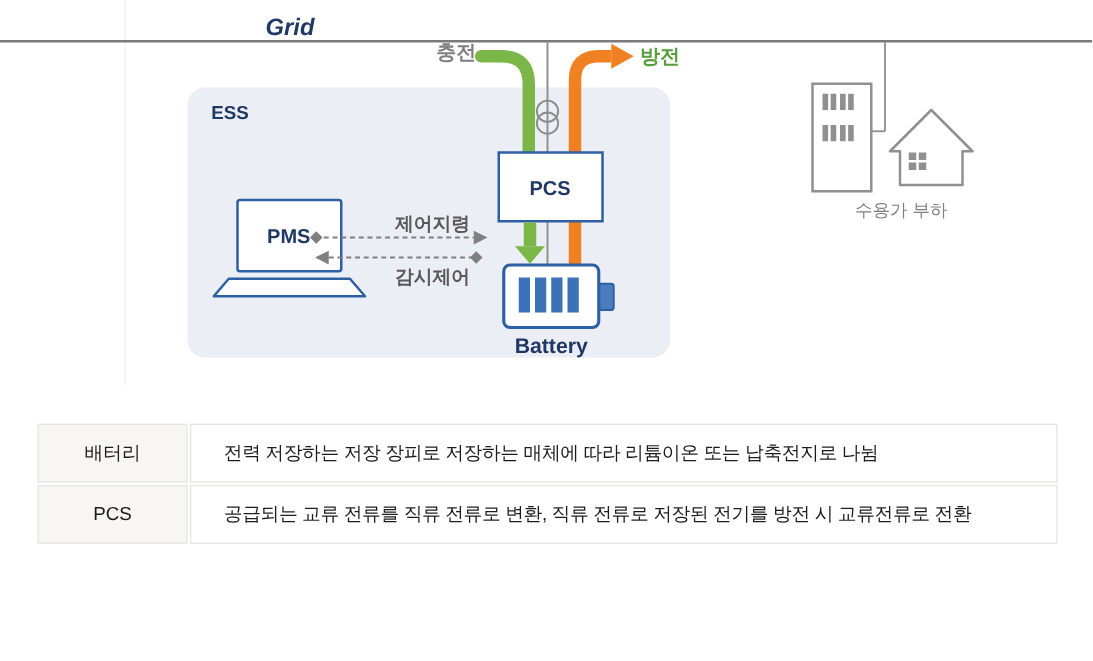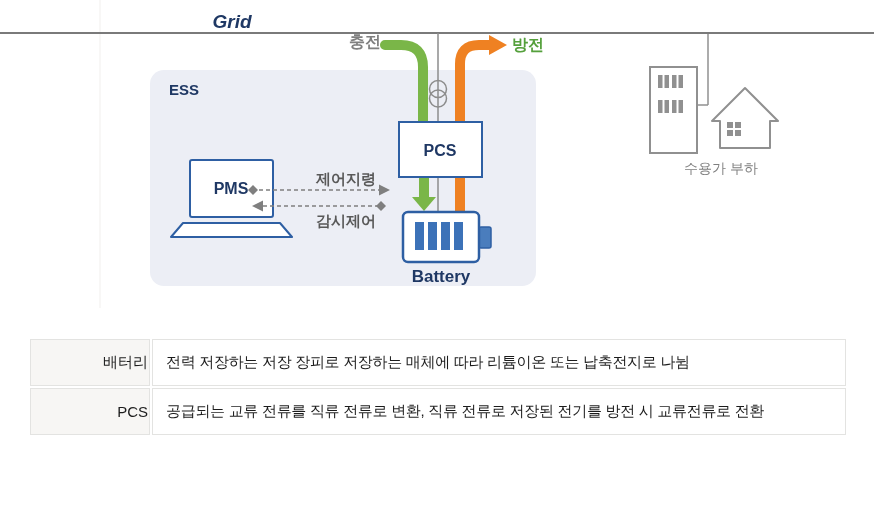--- a/index.html
+++ b/index.html
@@ -12,22 +12,22 @@
 
   .spec-table-wrap { position:absolute; left:28px; top:337px; width:820px; }
   table.spec-table {
     width:100%; border-collapse:separate; border-spacing:2px;
     table-layout:fixed;
   }
   table.spec-table td {
     border:1px solid #e3e3e1; height:43px; font-size:15px; color:#1c1c1c;
     vertical-align:middle;
   }
-  td.term-cell { width:116px; text-align:right; background:#f7f6f4; }
-  td.desc-cell { background:#ffffff; padding-left:13px; letter-spacing:-0.3px; }
+  td.term-cell { width:116px; text-align:center; background:#f7f6f4; }
+  td.desc-cell { background:#ffffff; padding-left:26px; letter-spacing:-0.3px; }
 </style>
 </head>
 <body>
 
 <div class="canvas">
 
   <svg class="diagram-svg" width="874" height="310" viewBox="0 0 874 310">
 
     <line x1="100" y1="0" x2="100" y2="308" stroke="#f1efed" stroke-width="1"></line>
 

